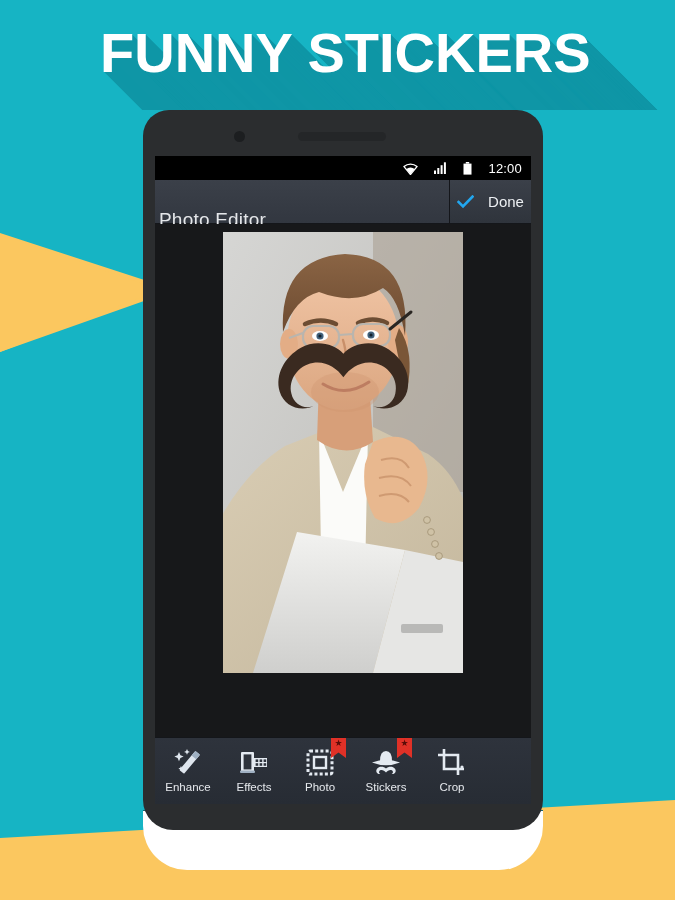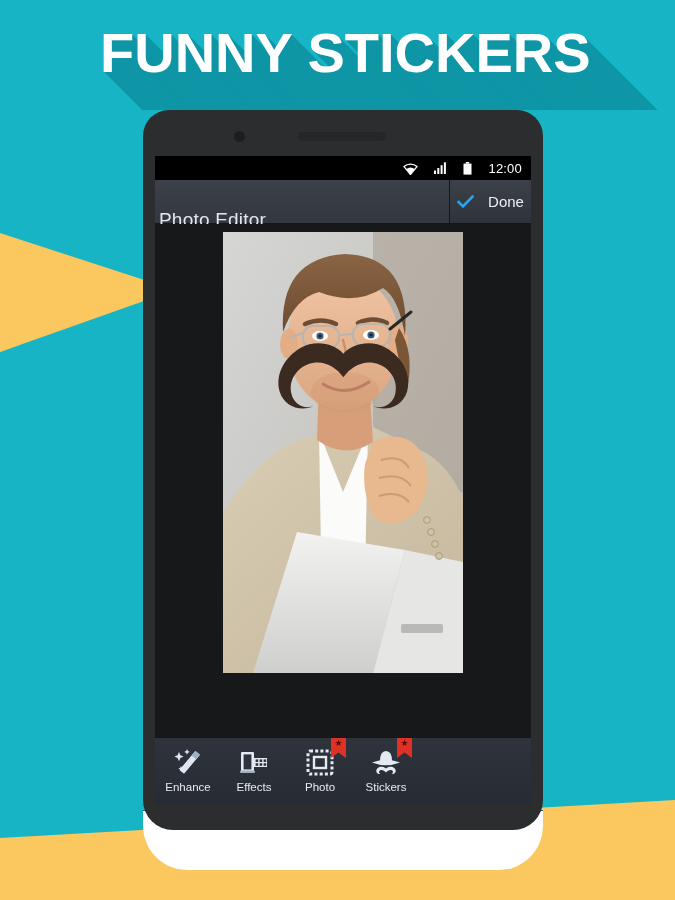--- a/index.html
+++ b/index.html
@@ -540,18 +540,28 @@
             <path d="M3 14.5 Q17 9 31 14.5 Q17 20 3 14.5 Z" fill="#e4eaf1"></path>
             <path d="M17 20.5 C14.6 18.2, 10 18, 8 20.8 C6.2 23.4, 8 26.6, 11.4 26 C9.6 25.2, 9.6 23, 11.2 22.2 C13 21.4, 15.4 22.4, 17 24.4 C18.6 22.4, 21 21.4, 22.8 22.2 C24.4 23, 24.4 25.2, 22.6 26 C26 26.6, 27.8 23.4, 26 20.8 C24 18, 19.4 18.2, 17 20.5 Z" fill="#e4eaf1"></path>
           </svg>
         </div>
         <div class="badge">
           <span class="star">★</span>
         </div>
         <div class="tl">Stickers</div>
       </div>
 
+      <div class="tool">
+        <div class="ti">
+          <svg width="30" height="28" viewBox="0 0 30 28">
+            <path d="M7 1 L7 21 L27 21" fill="none" stroke="#e4eaf1" stroke-width="2.6"></path>
+            <path d="M1 7 L21 7 L21 27" fill="none" stroke="#e4eaf1" stroke-width="2.6"></path>
+            <circle cx="25" cy="19" r="1.6" fill="#e4eaf1"></circle>
+          </svg>
+        </div>
+        <div class="tl">Crop</div>
+      </div>
 
 
     </div>
 
   </div>
 </div>
 
 </body></html>

